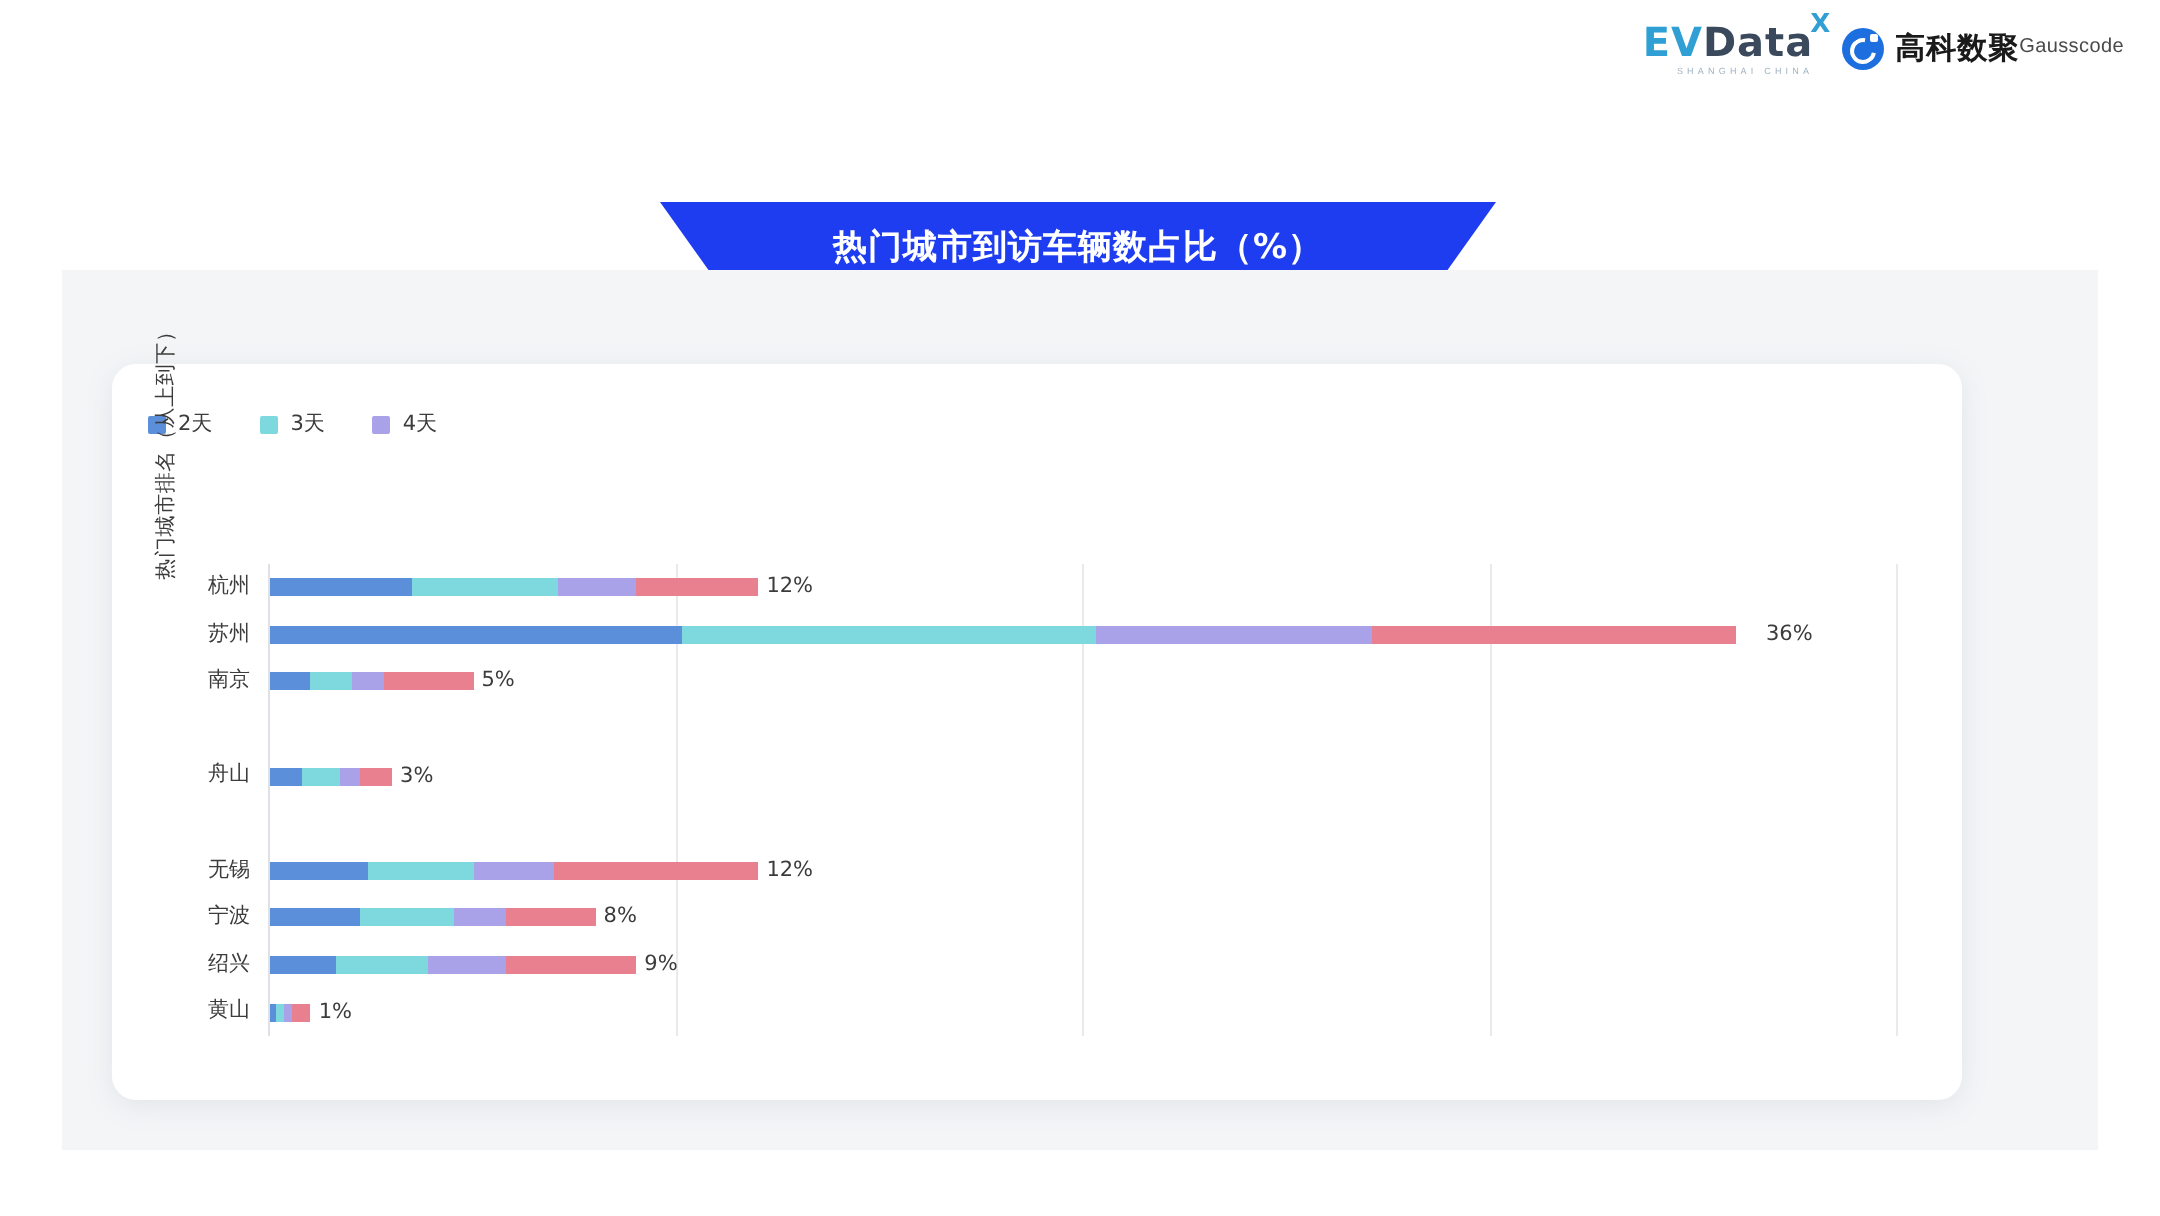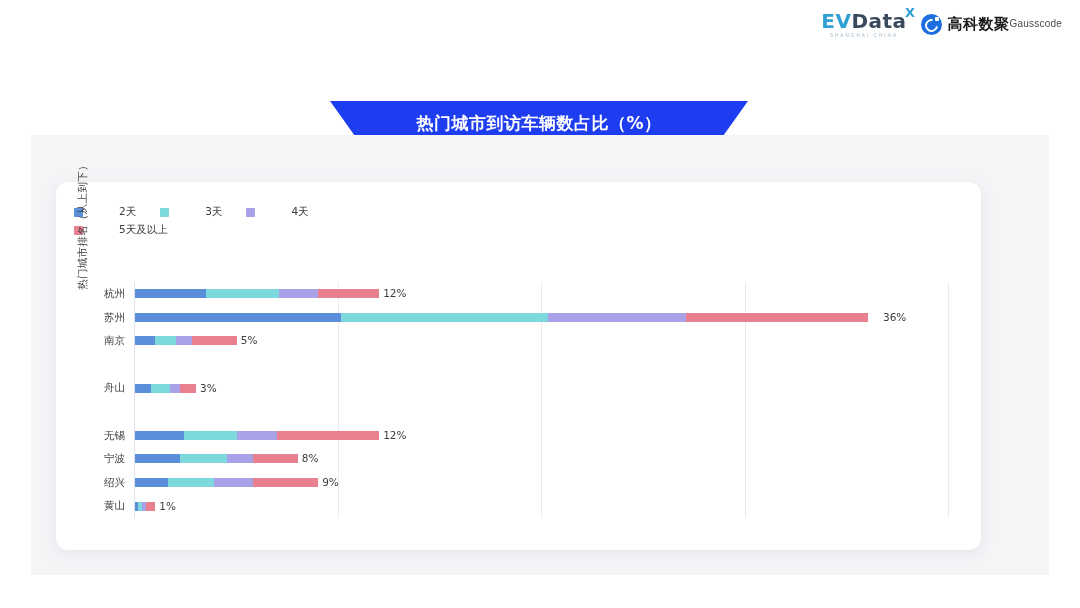--- a/index.html
+++ b/index.html
@@ -10,21 +10,21 @@
   }
 
   
   .header-logos{
     position:absolute;top:0;left:0;width:1080px;height:58px;
   }
   .logo-group{
     position:absolute;right:18px;top:11px;
     display:flex;align-items:center;gap:14px;
   }
-  .evdata-logo{position:relative;display:flex;flex-direction:column;align-items:center;}
+  .evdata-logo{position:relative;display:flex;flex-direction:column;align-items:flex-end;}
   .evdata-word{
     font-family:"DejaVu Sans",sans-serif;
     font-size:20px;font-weight:700;letter-spacing:.5px;
     color:#3a4a5c;line-height:1;
   }
   .evdata-word .ev{color:#2f9fd4;}
   .evdata-x{
     position:absolute;right:-9px;top:-5px;
     color:#2f9fd4;font-size:13px;font-weight:700;line-height:1;
   }
@@ -85,21 +85,21 @@
     position:absolute;left:18px;top:23px;width:260px;
     display:flex;flex-wrap:wrap;align-items:center;
   }
   .legend-item{
     display:flex;align-items:center;margin-right:24px;margin-bottom:4px;
   }
   .legend-item.wrapbreak{width:100%;margin-right:0;}
   .legend-swatch{
     width:9px;height:9px;margin-right:6px;flex:0 0 auto;border-radius:1px;
   }
-  .legend-label{font-size:10.5px;color:#3c3c3c;font-family:"DejaVu Sans",sans-serif;margin-left:30px;}
+  .legend-label{font-size:10.5px;color:#3c3c3c;font-family:"DejaVu Sans",sans-serif;}
 
   
   .plot-wrap{position:absolute;left:0;top:0;width:925px;height:368px;}
 
   .yaxis-title{
     position:absolute;left:20px;top:118px;
     width:150px;height:16px;
     transform:rotate(-90deg);transform-origin:left top;
     font-size:10.5px;color:#3c3c3c;
     font-family:"DejaVu Sans",sans-serif;
@@ -175,24 +175,20 @@
         <span class="legend-swatch" style="background: rgb(91, 143, 217);"></span>
         <span class="legend-label">2天</span>
       </div>
       <div class="legend-item">
         <span class="legend-swatch" style="background: rgb(125, 217, 221);"></span>
         <span class="legend-label">3天</span>
       </div>
       <div class="legend-item">
         <span class="legend-swatch" style="background: rgb(169, 162, 232);"></span>
         <span class="legend-label">4天</span>
-      </div>
-      <div class="legend-item wrapbreak">
-        <span class="legend-swatch" style="background: rgb(232, 128, 143);"></span>
-        <span class="legend-label">5天及以上</span>
       </div>
     </div>
 
   <div class="plot-wrap">
     <div class="yaxis-title">热门城市排名（从上到下）</div>
     <div class="plot" id="plot">
       <div class="axis-left"></div>
     <div class="gridline" style="left: 203.5px;"></div>
         <div class="gridline" style="left: 407px;"></div>
         <div class="gridline" style="left: 610.5px;"></div>

